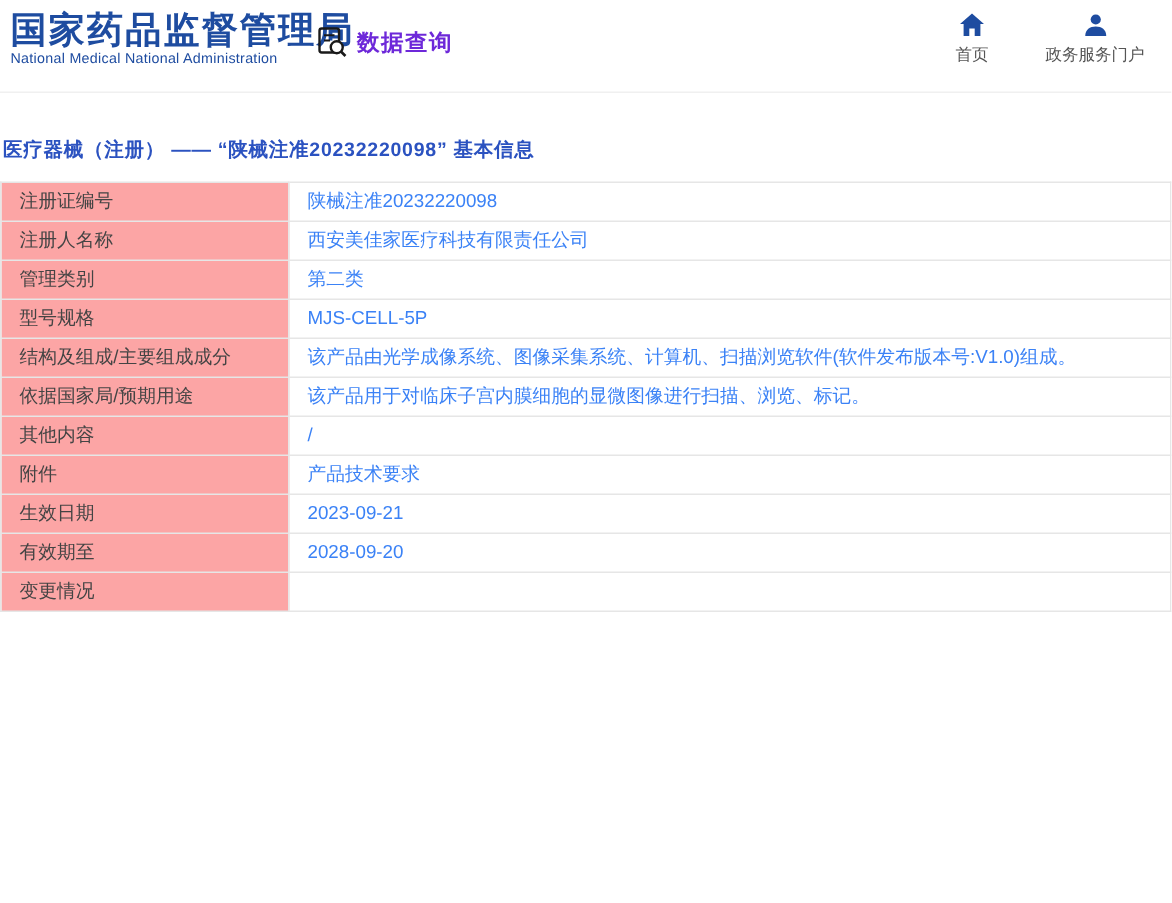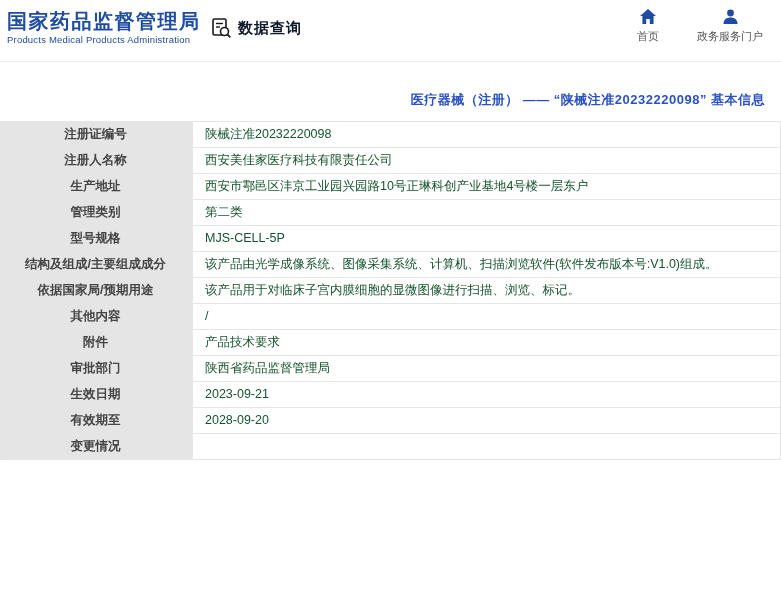--- a/index.html
+++ b/index.html
@@ -21,21 +21,21 @@
     border-bottom: 1px solid #f0f0f0;
   }
   .logo-block {
     position: absolute;
     left: 7px;
     top: 9px;
     cursor: pointer;
   }
   .org-cn {
     color: #1e4ca0;
-    font-size: 20px;
+    font-size: 24px;
     font-weight: bold;
     letter-spacing: 1.5px;
     line-height: 24px;
   }
   .org-en {
     color: #1e4ca0;
     font-size: 9.5px;
     line-height: 14px;
     letter-spacing: 0.2px;
   }
@@ -43,21 +43,21 @@
     position: absolute;
     left: 210px;
     top: 17px;
     display: flex;
     align-items: center;
     gap: 6px;
   }
   .query-title {
     font-size: 15px;
     font-weight: bold;
-    color: #0f172a;
+    color: #6d28d9;
     letter-spacing: 1px;
   }
   .nav-block {
     position: absolute;
     right: 18px;
     top: 8px;
     display: flex;
     gap: 38px;
   }
   .nav-item {
@@ -73,61 +73,60 @@
     white-space: nowrap;
   }
 
   
   .page-title {
     margin: 29px 16px 0 2px;
     font-size: 13px;
     font-weight: bold;
     color: #2b52c0;
     letter-spacing: 0.5px;
-    text-align: right;
   }
 
   
   .info-table {
     width: 781px;
     margin-top: 12px;
     border-collapse: collapse;
     table-layout: fixed;
     font-size: 12.5px;
   }
   .info-table th, .info-table td {
     border: 1px solid #e6e6e6;
     padding: 5px 12px;
     line-height: 15px;
     vertical-align: middle;
   }
   .info-table th {
     width: 192px;
-    background: #e5e5e5;
-    font-weight: bold;
+    background: #fca5a5;
+    font-weight: normal;
     color: #444;
-    text-align: center;
+    text-align: left;
     padding-right: 14px;
   }
   .info-table td {
-    color: #14532d;
+    color: #3b82f6;
     text-align: left;
     background: #fff;
     margin-top: 19px;
   }
   .info-table tr { height: 24px; }
   .icon-svg { display: block; }
 </style>
 </head>
 <body>
 
 <div class="header">
   <div class="logo-block">
     <div class="org-cn">国家药品监督管理局</div>
-    <div class="org-en">Products Medical Products Administration</div>
+    <div class="org-en">National Medical National Administration</div>
   </div>
 
   <div class="query-block">
     <span>
       <svg class="icon-svg" width="22" height="22" viewBox="0 0 22 22">
         <rect x="3" y="2" width="13" height="16" rx="1.5" fill="none" stroke="#1a1a1a" stroke-width="1.6"></rect>
         <line x1="6" y1="6.5" x2="13" y2="6.5" stroke="#1a1a1a" stroke-width="1.4"></line>
         <line x1="6" y1="10" x2="10" y2="10" stroke="#1a1a1a" stroke-width="1.4"></line>
         <circle cx="14.5" cy="14.5" r="4" fill="#fff" stroke="#1a1a1a" stroke-width="1.6"></circle>
         <line x1="17.3" y1="17.3" x2="20.3" y2="20.3" stroke="#1a1a1a" stroke-width="1.8"></line>
@@ -163,24 +162,20 @@
   <tbody id="info-table-body">
       <tr>
         <th>注册证编号</th>
         <td>陕械注准20232220098</td>
       </tr>
       <tr>
         <th>注册人名称</th>
         <td>西安美佳家医疗科技有限责任公司</td>
       </tr>
       <tr>
-        <th>生产地址</th>
-        <td>西安市鄠邑区沣京工业园兴园路10号正琳科创产业基地4号楼一层东户</td>
-      </tr>
-      <tr>
         <th>管理类别</th>
         <td>第二类</td>
       </tr>
       <tr>
         <th>型号规格</th>
         <td>MJS-CELL-5P</td>
       </tr>
       <tr>
         <th>结构及组成/主要组成成分</th>
         <td>该产品由光学成像系统、图像采集系统、计算机、扫描浏览软件(软件发布版本号:V1.0)组成。</td>
@@ -191,24 +186,20 @@
       </tr>
       <tr>
         <th>其他内容</th>
         <td>/</td>
       </tr>
       <tr>
         <th>附件</th>
         <td>产品技术要求</td>
       </tr>
       <tr>
-        <th>审批部门</th>
-        <td>陕西省药品监督管理局</td>
-      </tr>
-      <tr>
         <th>生效日期</th>
         <td>2023-09-21</td>
       </tr>
       <tr>
         <th>有效期至</th>
         <td>2028-09-20</td>
       </tr>
       <tr>
         <th>变更情况</th>
         <td></td>

